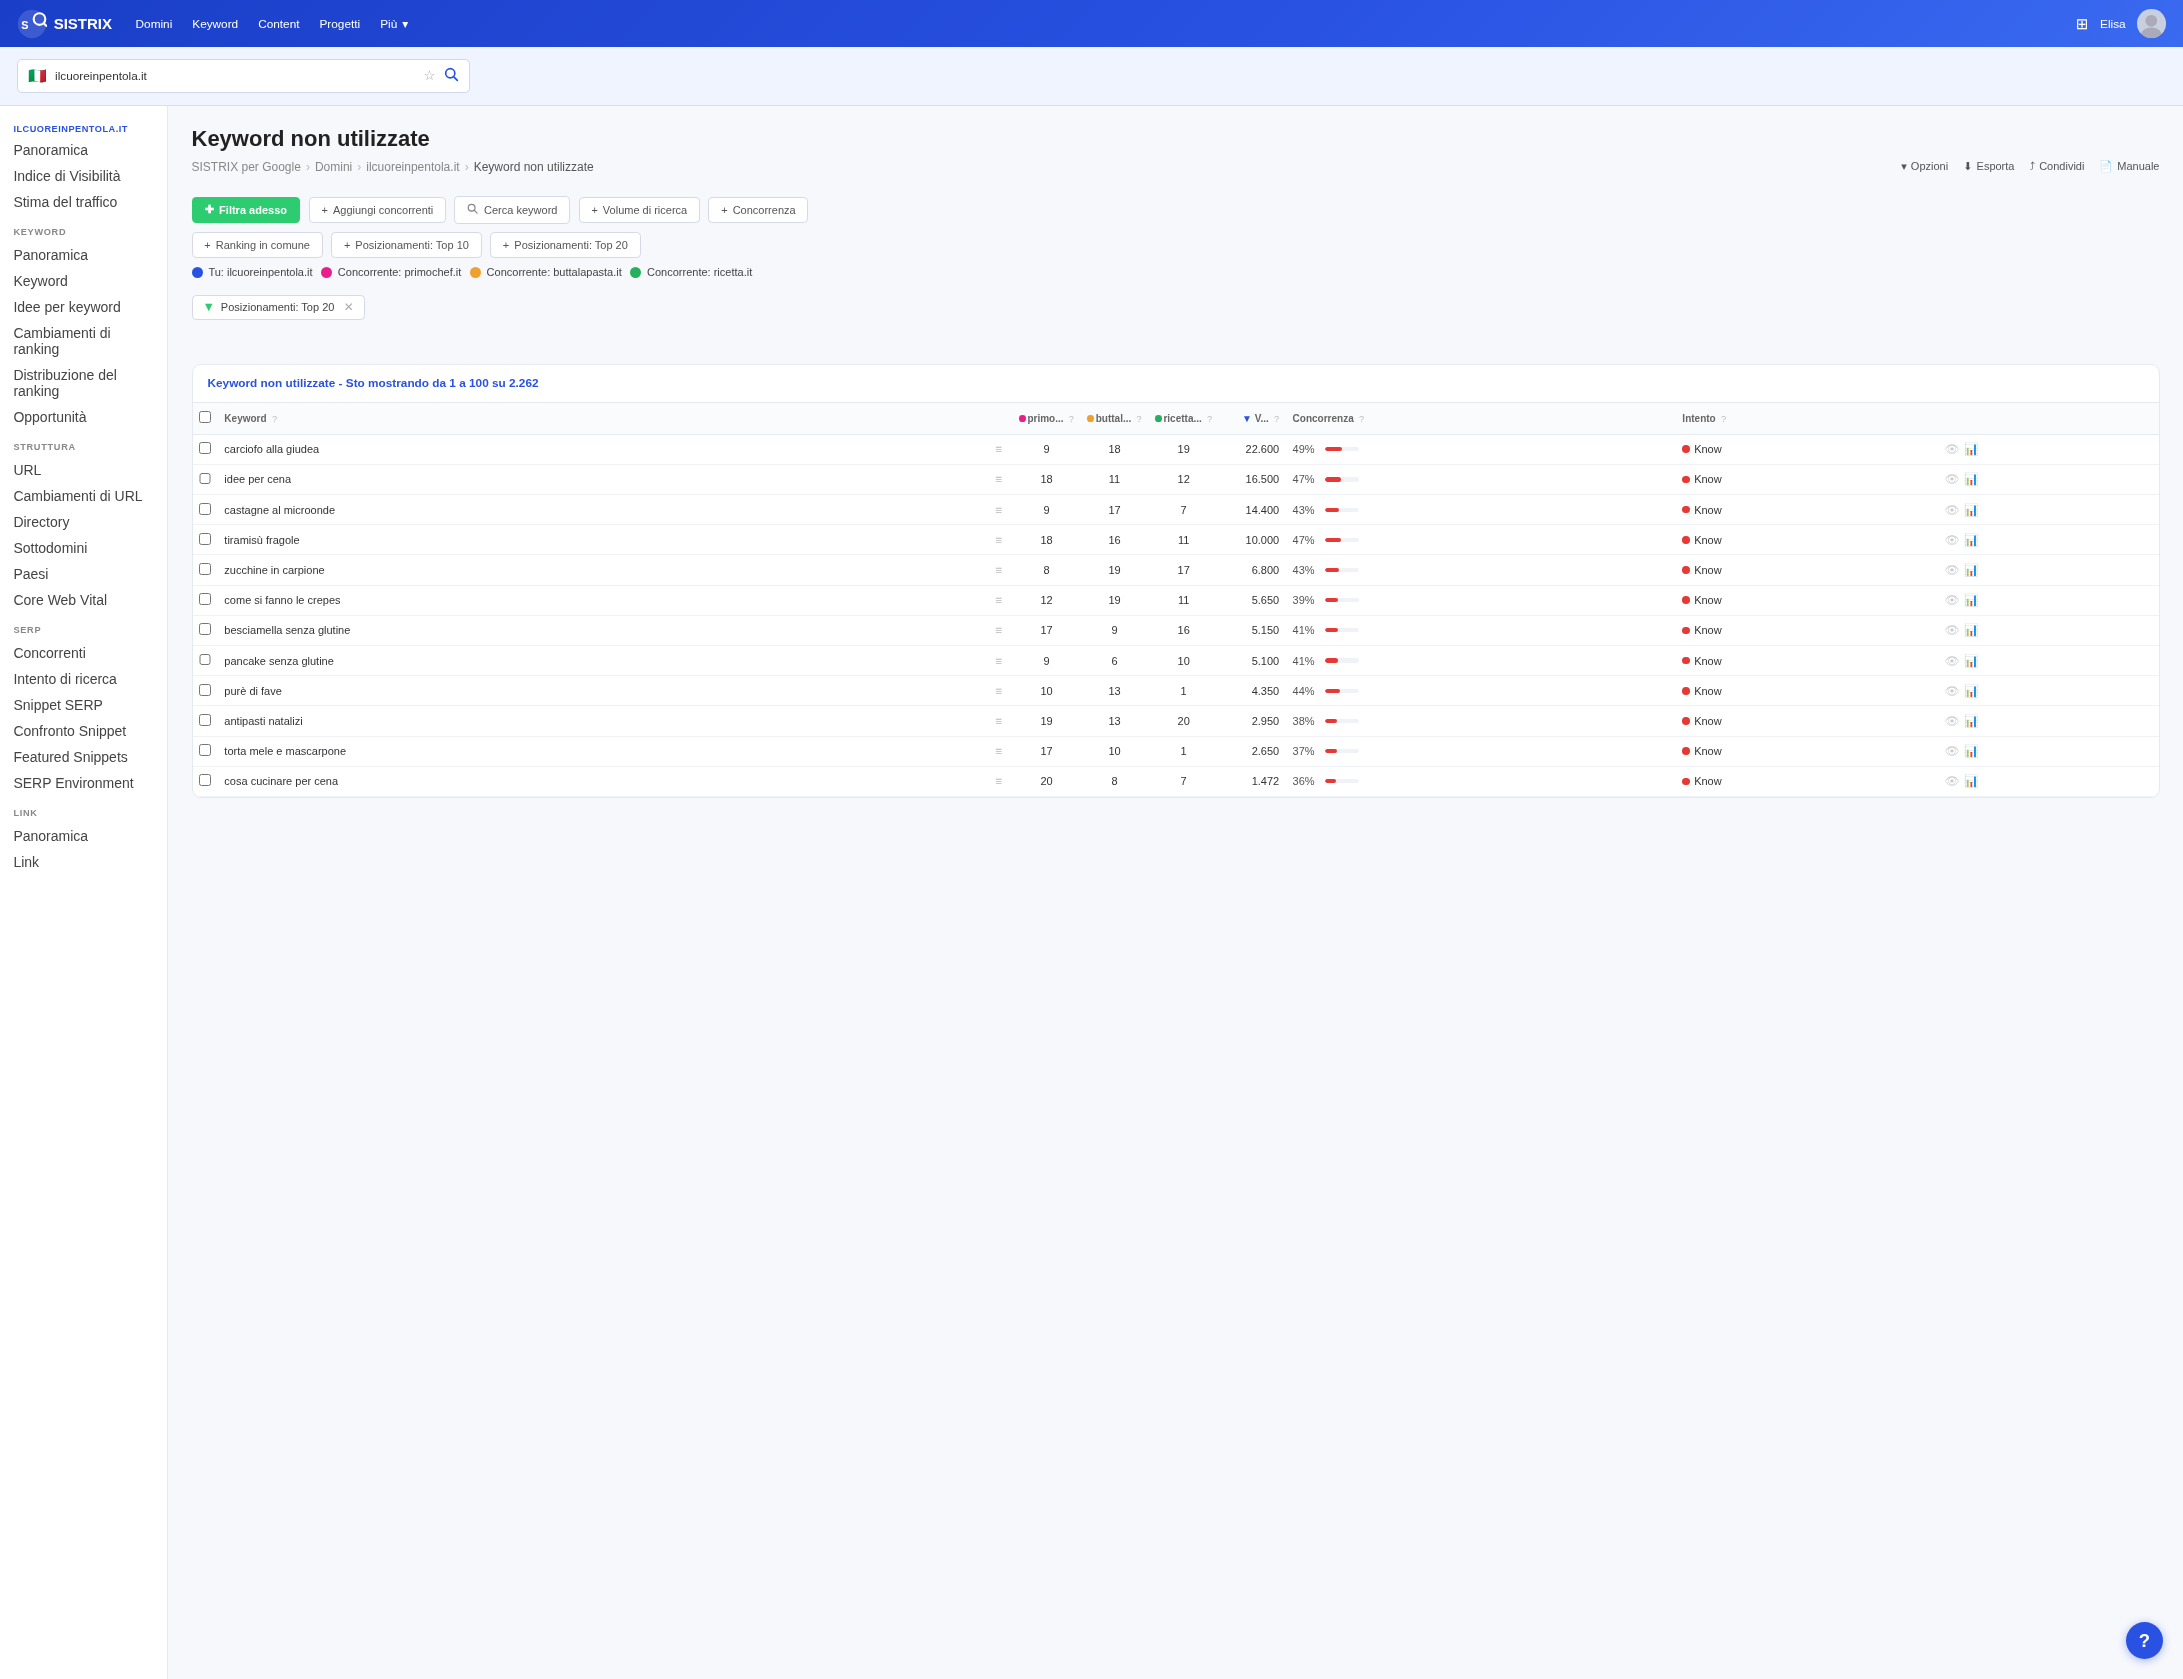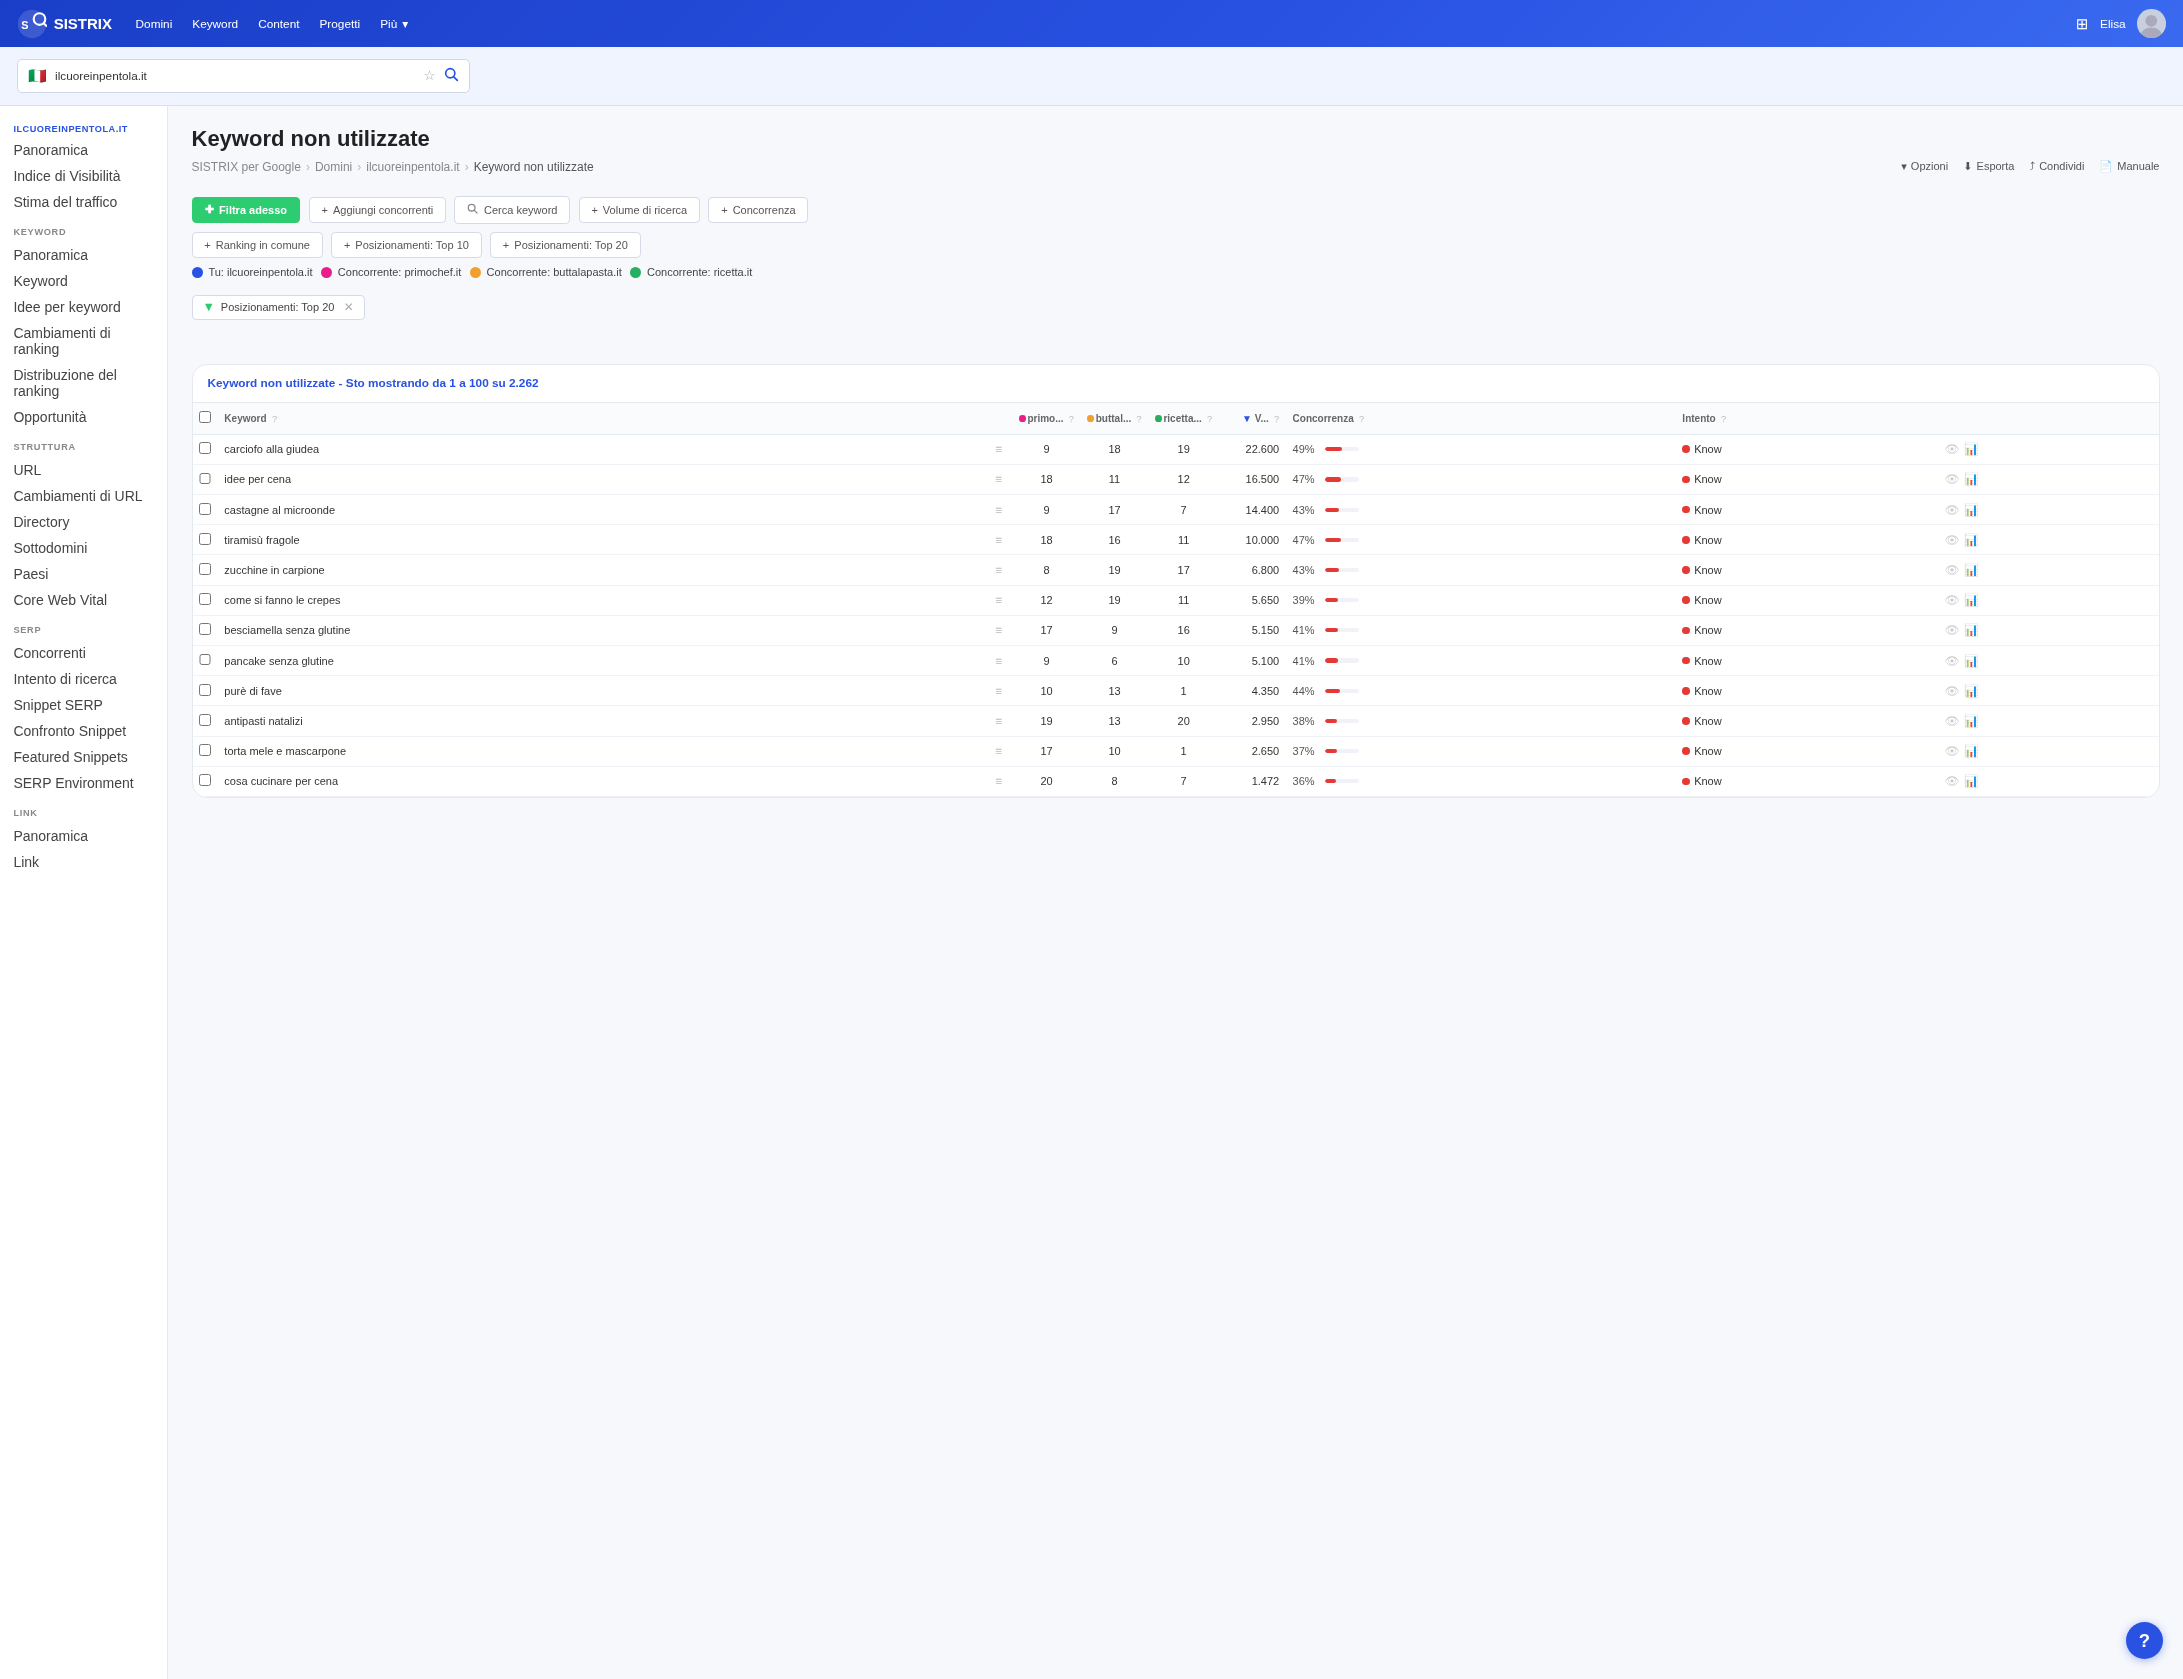--- a/index.html
+++ b/index.html
@@ -148,21 +148,21 @@
       background: white; border: 0.8px solid #d5d9e8;
       border-radius: 4.2px; padding: 4.2px 10px; font-size: 11px; color: #444;
       cursor: pointer;
     }
     .filter-funnel { color: #2ecc71; font-size: 12.6px; }
     .tag-close { color: #aaa; cursor: pointer; font-size: 11.8px; margin-left: 3.4px; }
 
     
     .table-section {
       background: white;
-      border-radius: 15px;
+      border-radius: 9px;
       border: 0.8px solid #e5e9f0;
       overflow: hidden;
       margin-top: 44px;
     }
     .table-header-row {
       padding: 11.8px 15px;
       border-bottom: 0.8px solid #e5e9f0;
     }
     .table-subtitle {
       font-size: 11.8px;

